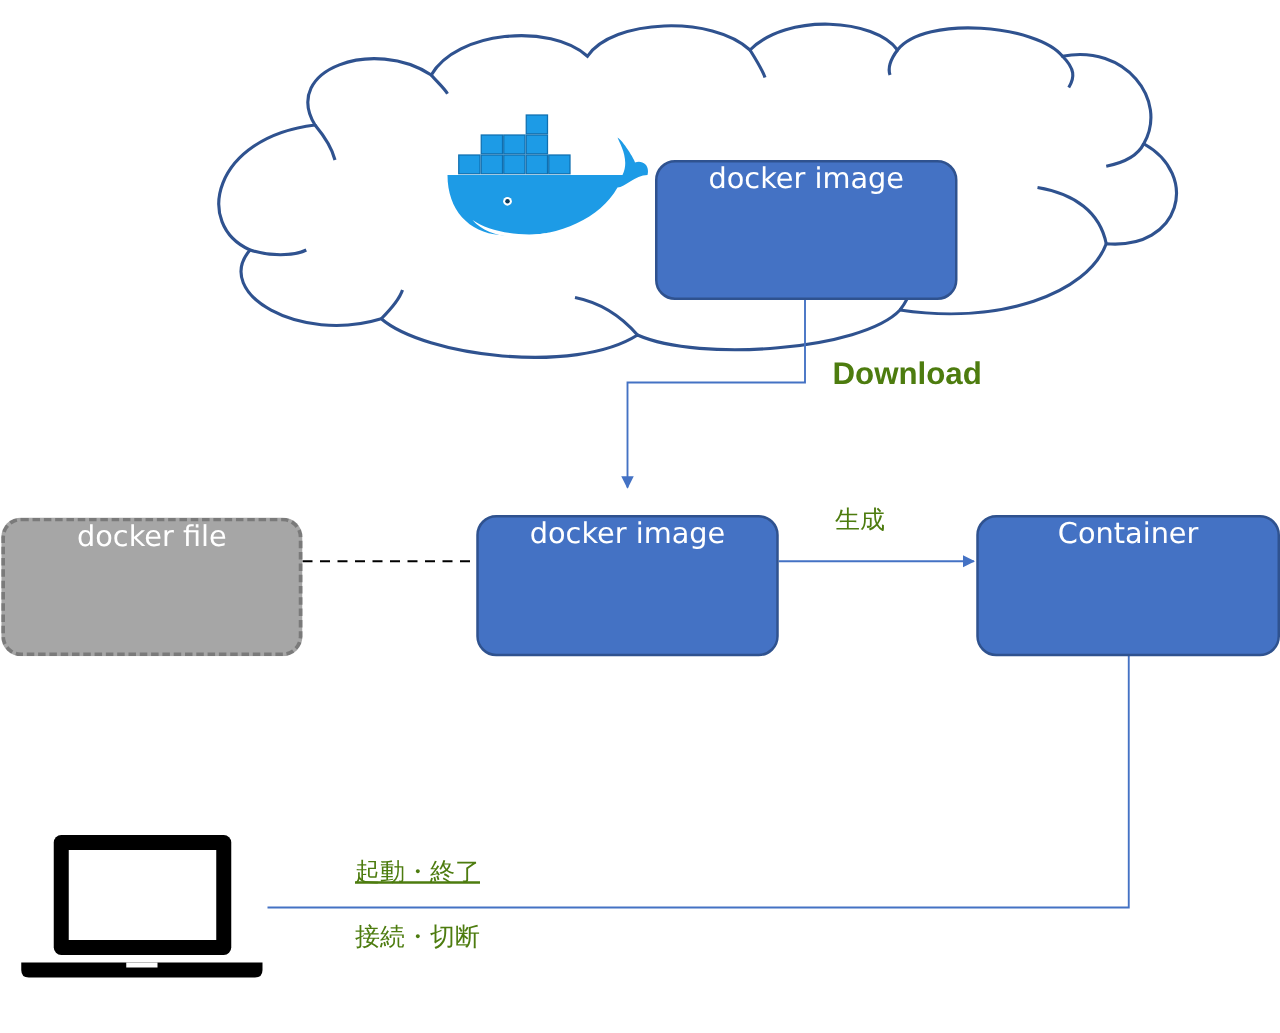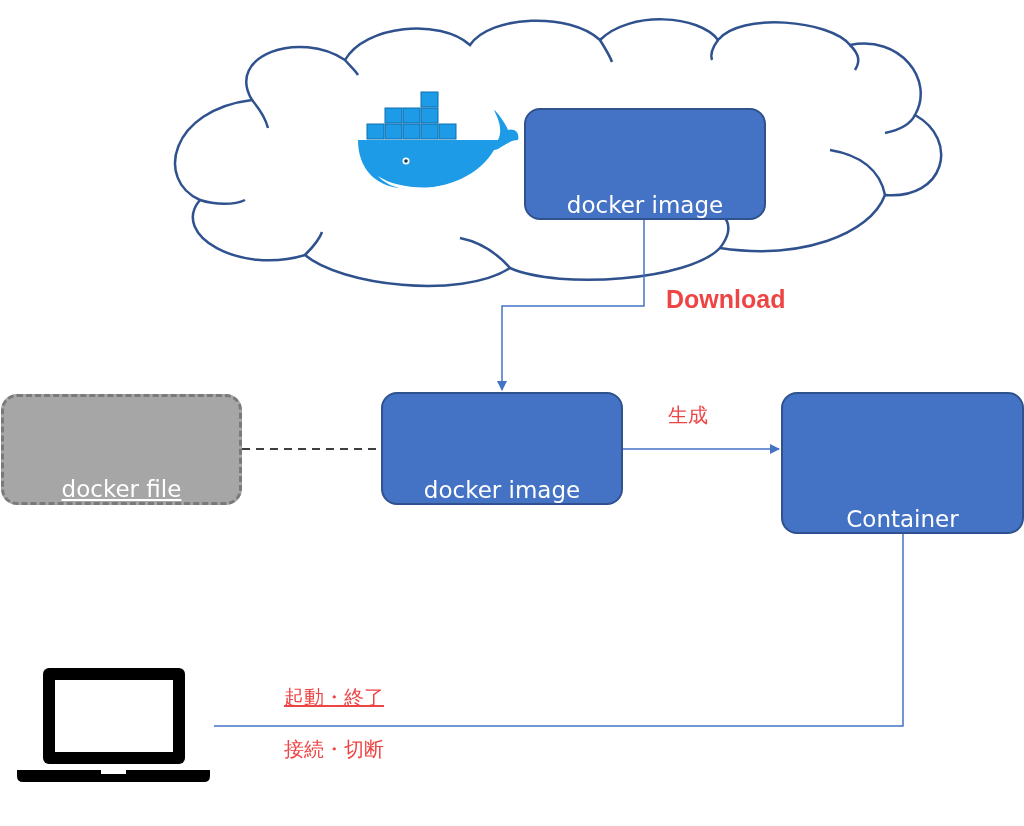--- a/index.html
+++ b/index.html
@@ -1,28 +1,29 @@
 <!DOCTYPE html>
 <html><head>
 <meta charset="utf-8">
 <style>
   html, body { margin: 0; padding: 0; background: #ffffff; }
   body { width: 1024px; height: 826px; position: relative; overflow: hidden;
          font-family: "DejaVu Sans", sans-serif; }
   svg.canvas { position: absolute; left: 0; top: 0; }
   .box {
     position: absolute; box-sizing: border-box;
-    display: flex; align-items: flex-end; justify-content: center;
+    display: flex; align-items: flex-start; justify-content: center;
     color: #ffffff; font-family: "DejaVu Sans", sans-serif; font-size: 23px;
     border-radius: 16px;
+    margin-top: 20px;
   }
   .box.blue { background: #4472c4; border: 2px solid #2f528f; }
-  .box.gray { background: #a6a6a6; border: 3px dashed #7a7a7a; text-decoration: underline; }
+  .box.gray { background: #a6a6a6; border: 3px dashed #7a7a7a; }
   .label {
-    position: absolute; color: #ef4444; white-space: nowrap;
+    position: absolute; color: #4d7c0f; white-space: nowrap;
     font-family: "DejaVu Sans", sans-serif;
   }
   .label.bold { font-weight: bold; font-family: "Liberation Sans", sans-serif; font-size: 25px; }
   .label.jp { font-size: 20px; }
 </style>
 </head>
 <body>
 
 <svg class="canvas" width="1024" height="826" viewBox="0 0 1024 826">
   <defs>
@@ -99,20 +100,20 @@
 </div>
 
 <div class="box gray" style="left:1px; top:394px; width:241px; height:111px;">
   <span>docker file</span>
 </div>
 
 <div class="box blue" style="left:381px; top:392px; width:242px; height:113px;">
   <span>docker image</span>
 </div>
 
-<div class="box blue" style="left:781px; top:392px; width:243px; height:142px;">
+<div class="box blue" style="left:781px; top:392px; width:243px; height:113px;">
   <span>Container</span>
 </div>
 
 <div class="label bold" style="left:666px; top:285px;">Download</div>
 <div class="label jp" style="left:668px; top:402px;">生成</div>
 <div class="label jp" style="left:284px; top:684px;text-decoration:underline;">起動・終了</div>
 <div class="label jp" style="left:284px; top:736px;">接続・切断</div>
 
 </body></html>

